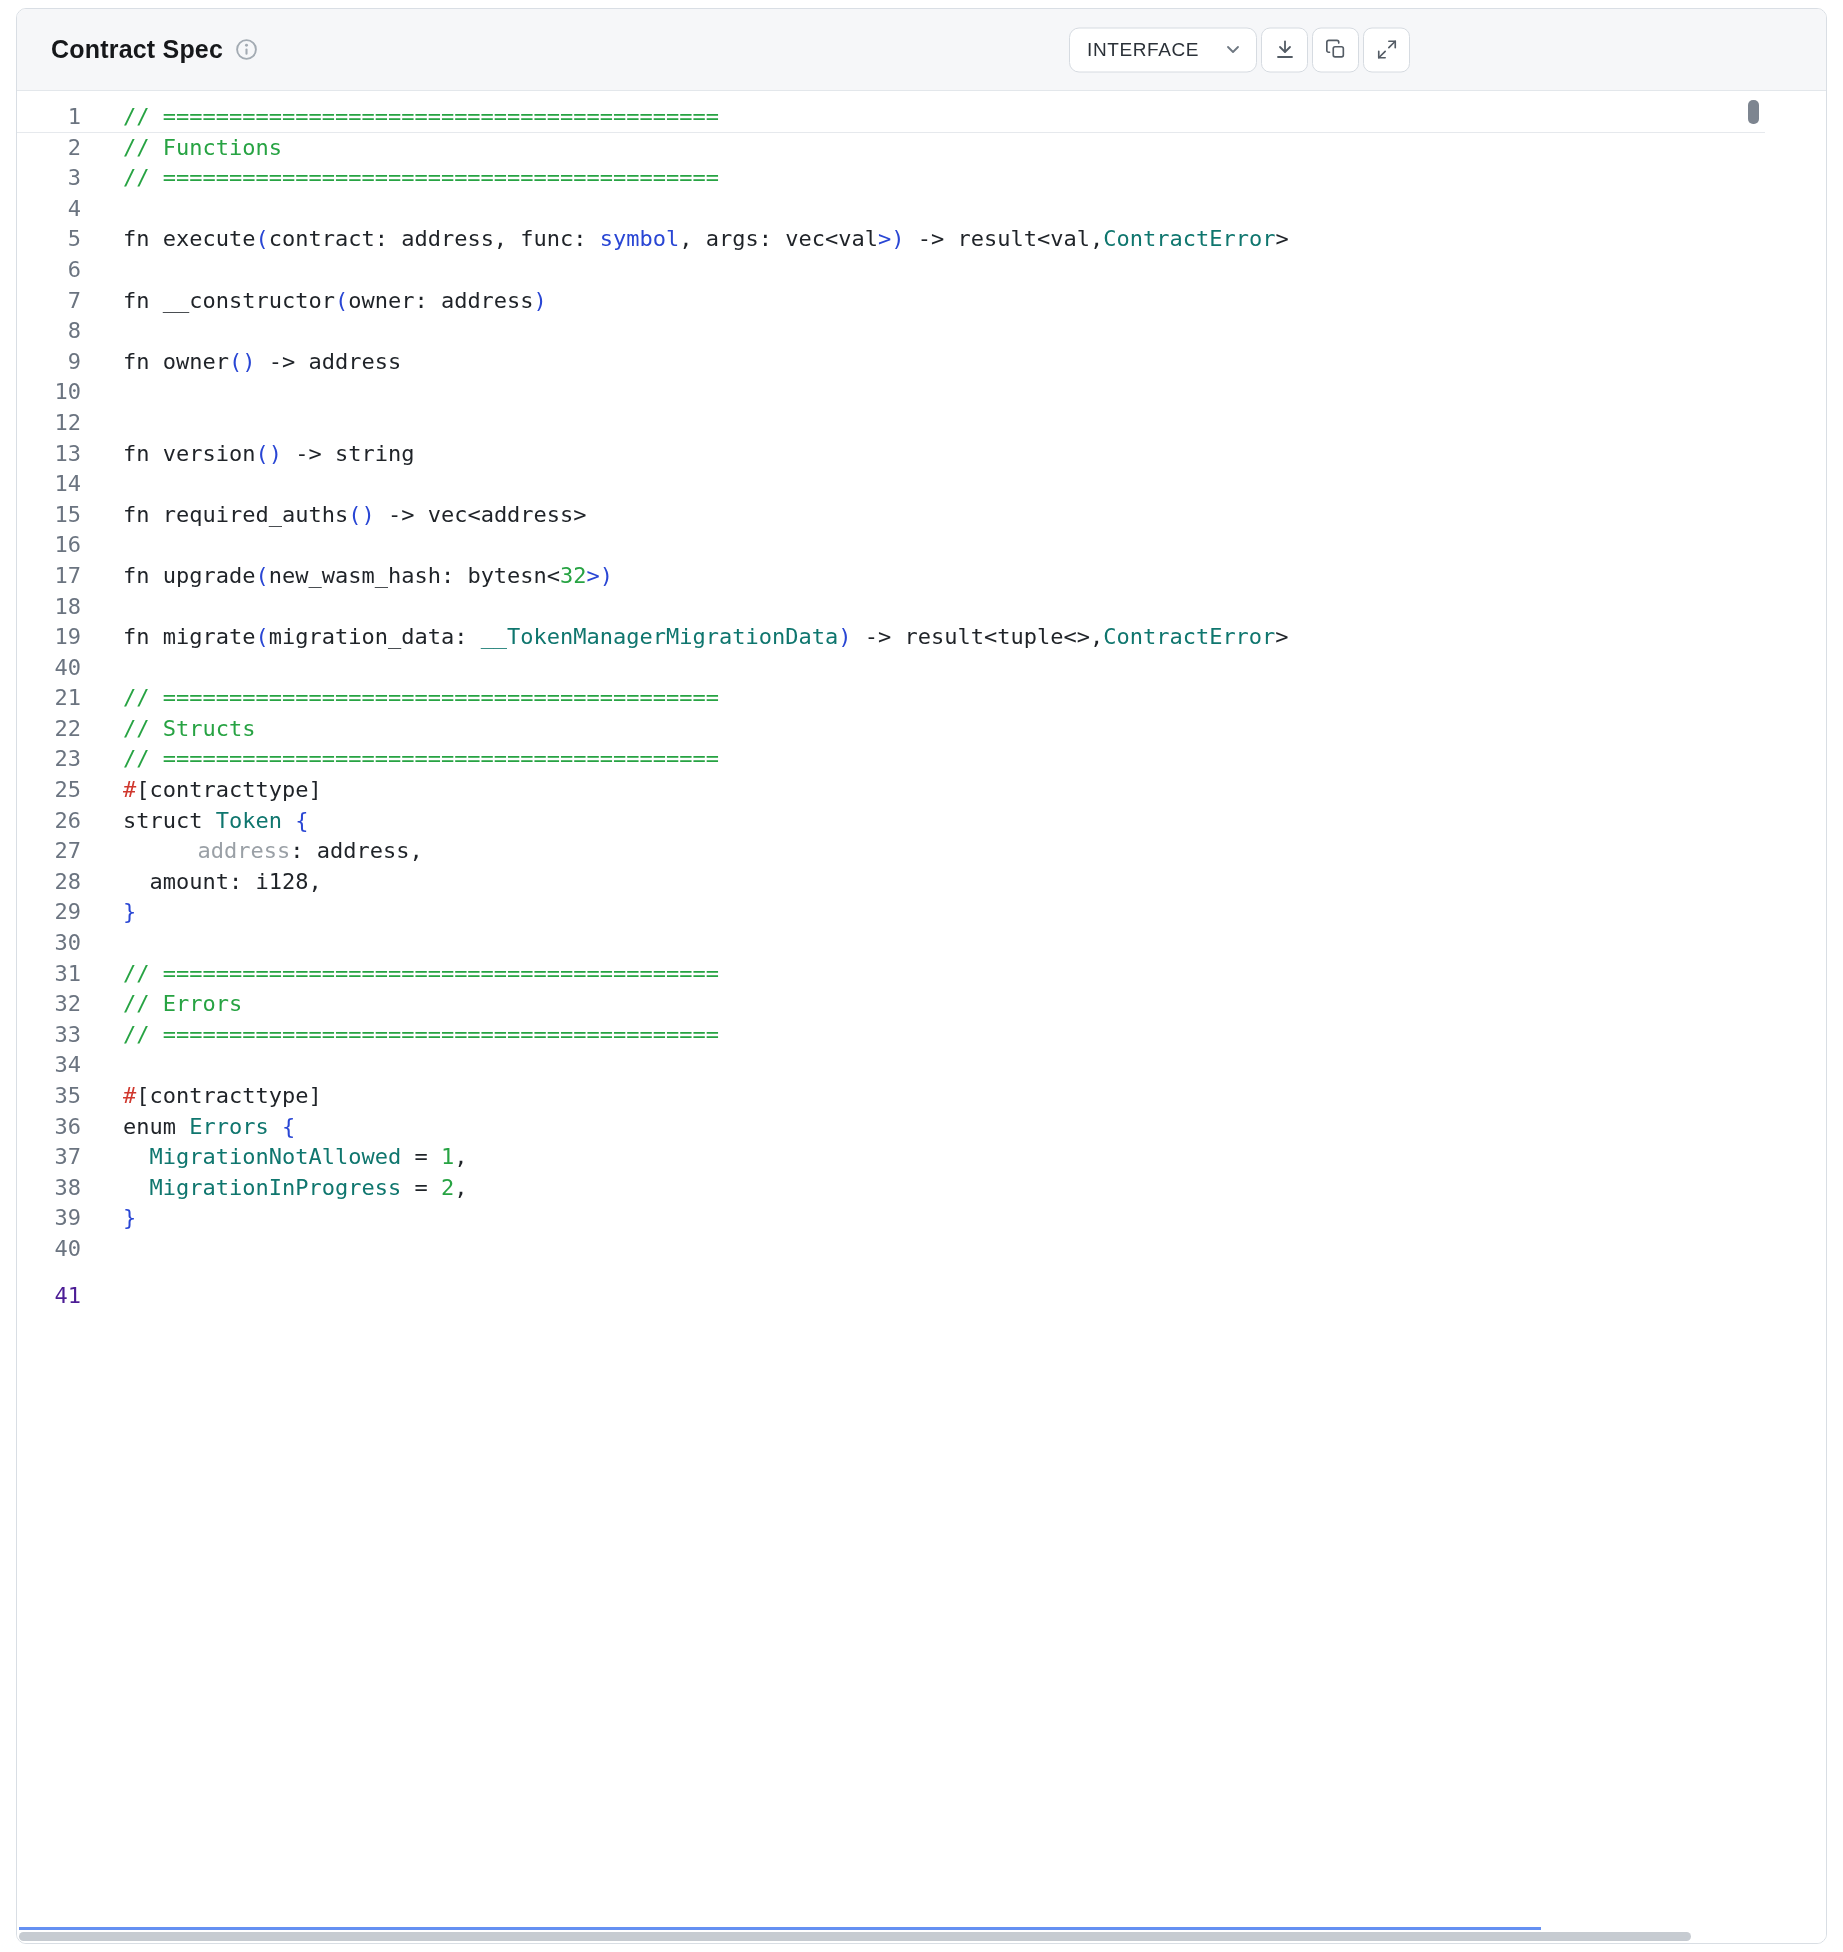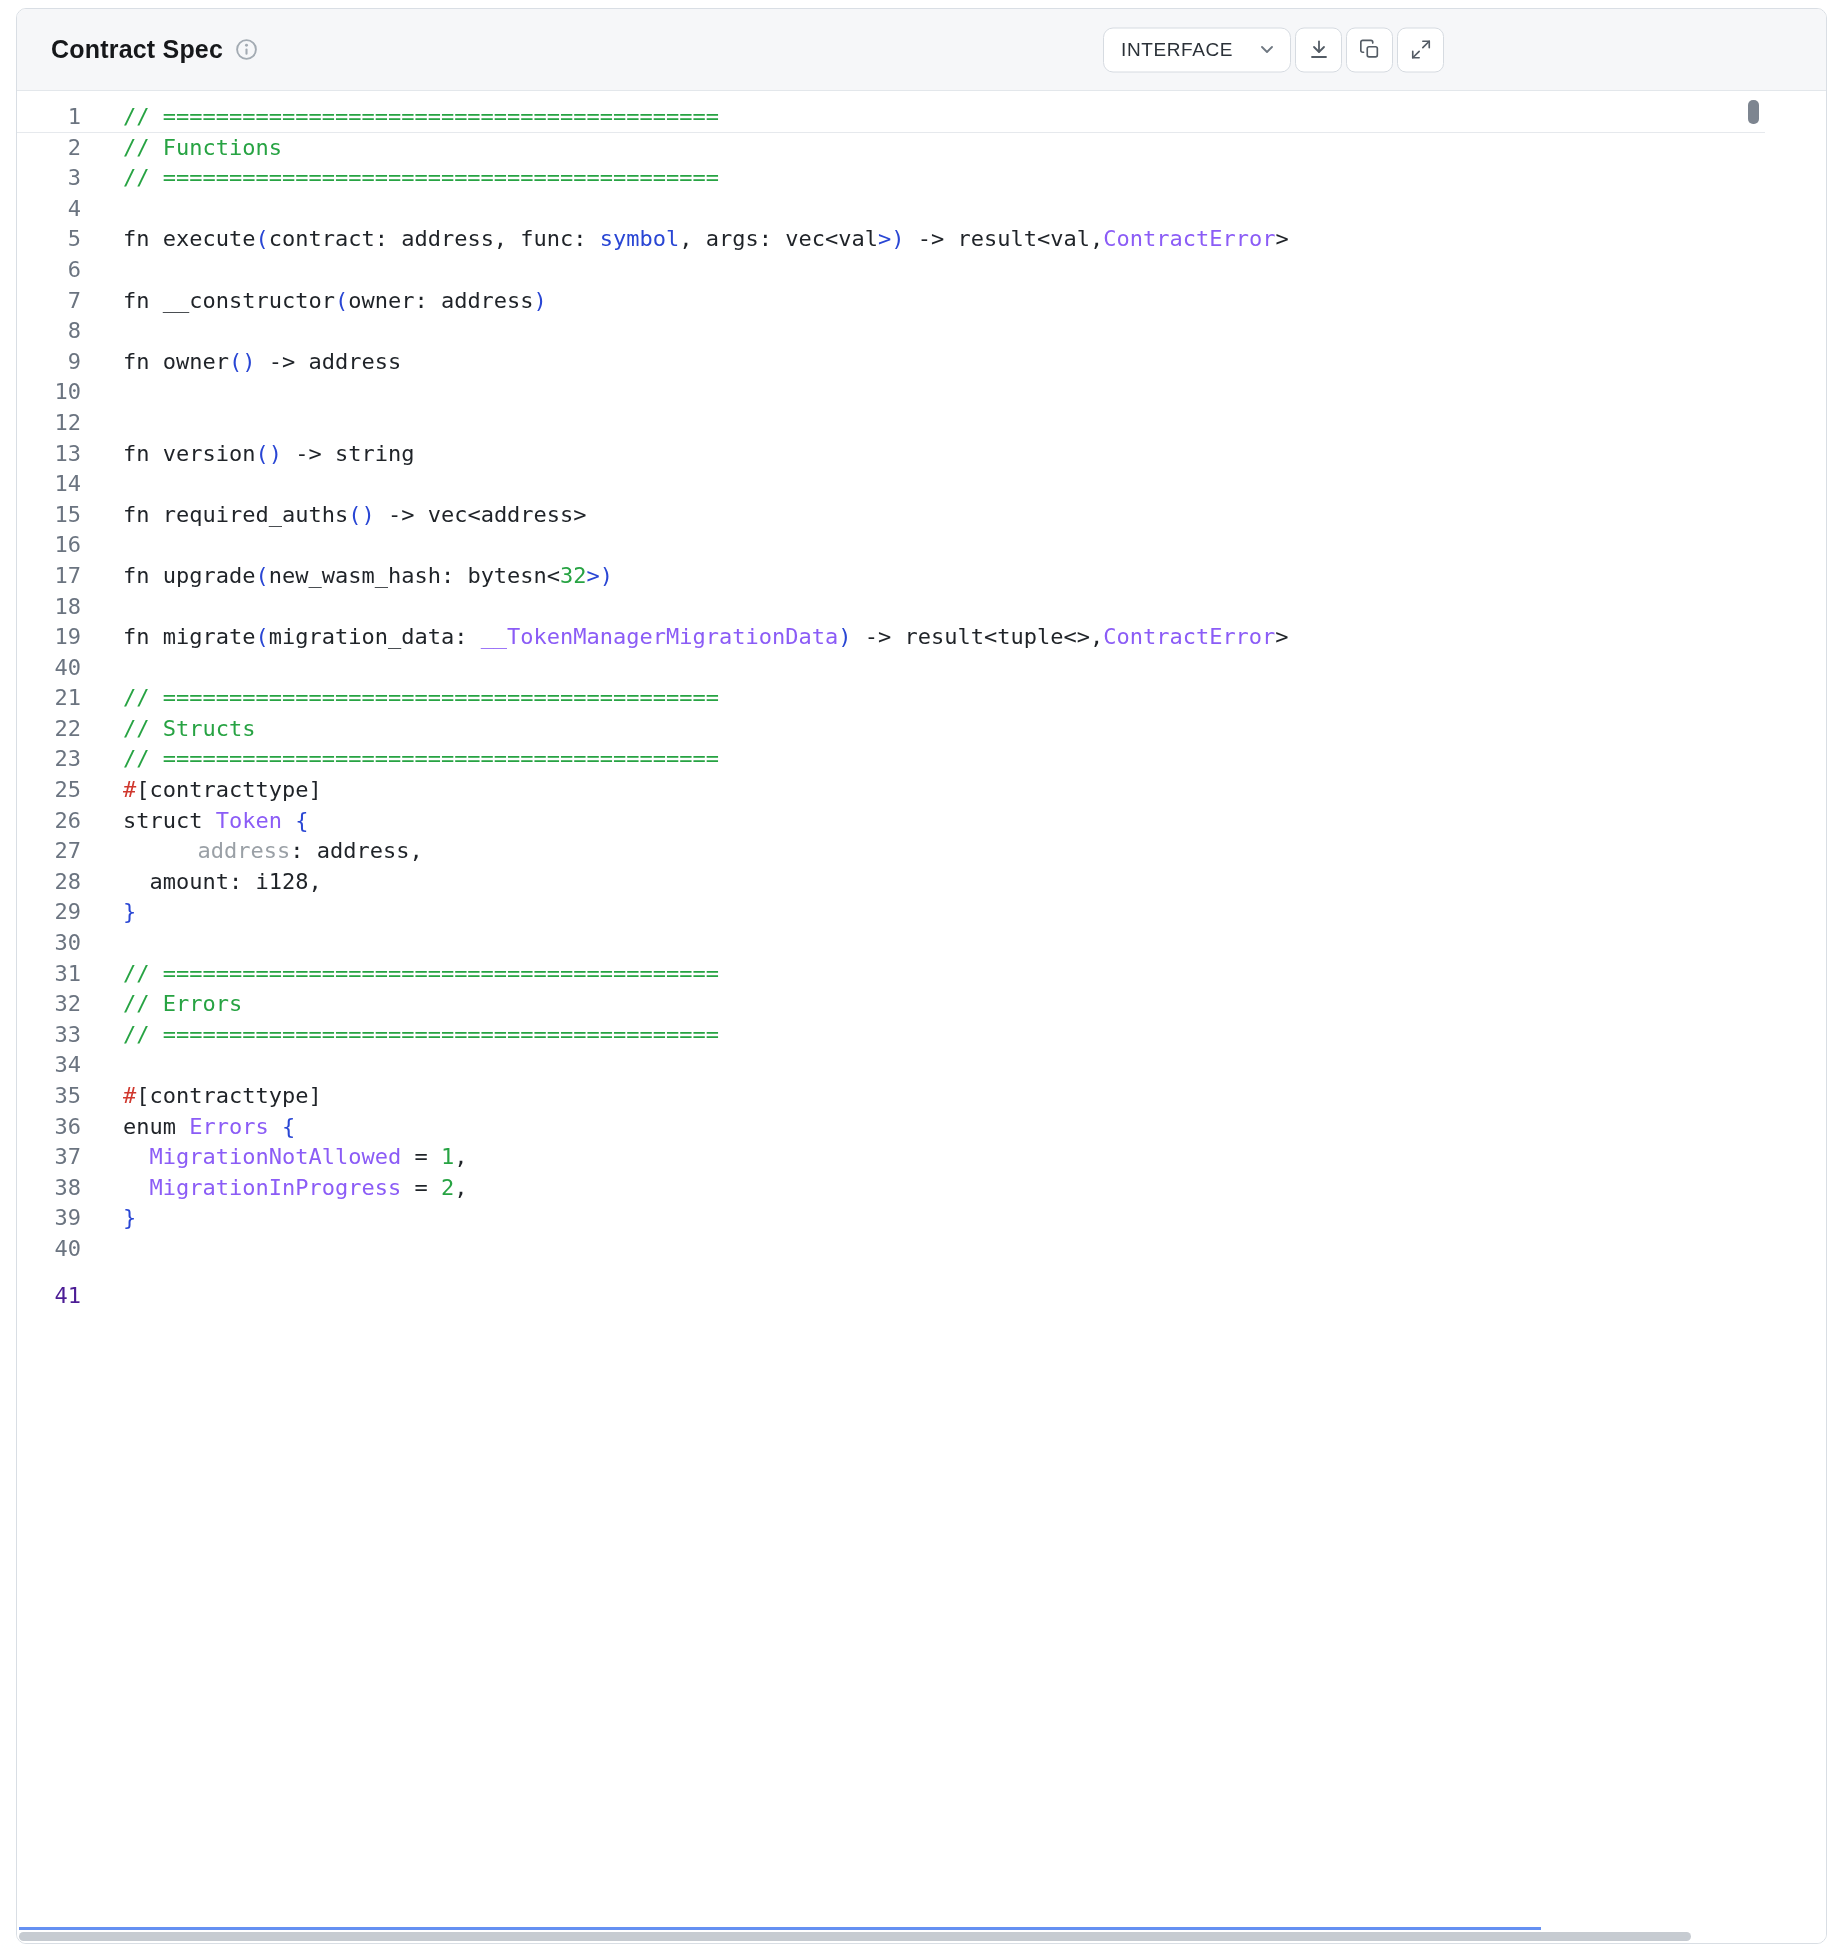--- a/index.html
+++ b/index.html
@@ -7,21 +7,21 @@
   .card {
     position:absolute; left:16px; top:8px; width:1811px; height:1936px;
     background:#ffffff; border:1px solid #d9dee4; border-radius:10px; overflow:hidden;
   }
   .header {
     position:relative; height:82px; background:#f6f7f9; border-bottom:1px solid #e3e7eb;
     display:flex; align-items:center; padding-left:34px;
   }
   .title { font-size:25px; font-weight:700; color:#16181b; letter-spacing:0.2px; }
   .info { margin-left:12px; display:flex; align-items:center; }
-  .controls { position:absolute; left:1086px; top:50%; transform:translateY(-50%); display:flex; gap:4px; align-items:center; }
+  .controls { position:absolute; left:1052px; top:50%; transform:translateY(-50%); display:flex; gap:4px; align-items:center; }
   .select {
     width:188px; height:45px; background:#fff; border:1px solid #d6dbe1; border-radius:10px;
     display:flex; align-items:center; justify-content:space-between; padding:0 13px 0 17px;
     font-size:19px; color:#2b3138; letter-spacing:0.6px; cursor:pointer;
   }
   .icon-btn {
     width:47px; height:45px; background:#fff; border:1px solid #d6dbe1; border-radius:9px;
     display:flex; align-items:center; justify-content:center; cursor:pointer;
   }
   .editor {
@@ -30,21 +30,21 @@
     background:#fff;
   }
   .line { display:flex; height:30.6px; white-space:pre; }
   .line.first { border-bottom:1px solid #e6e9ed; }
   .gutter { flex:none; width:64px; text-align:right; color:#6b7480; }
   .gutter.dim { color:#4c1d95;margin-top:16px; }
   .code { flex:none; padding-left:42px; color:#1f2328; }
   .tk-p { color:#1f2328; }
   .tk-c { color:#27a343; }
   .tk-b { color:#2946d4; }
-  .tk-t { color:#8b5cf6;margin-top:24px; }
+  .tk-t { color:#0f766e;margin-top:24px; }
   .tk-n { color:#27a343; }
   .tk-r { color:#d0382e; }
   .tk-g { color:#9aa0a6;margin-left:48px; }
   .vthumb { position:absolute; top:9px; right:6px; width:11px; height:24px; background:#7d8590; border-radius:5px; }
   .accent { position:absolute; left:2px; bottom:13px; width:1522px; height:3px; background:#4a7df0; opacity:0.85; }
   .hscroll { position:absolute; left:0; bottom:0; width:100%; height:13px; background:#ffffff; }
   .hthumb { position:absolute; left:2px; bottom:2px; width:1672px; height:9px; background:#c6cbd1; border-radius:5px; }
   svg { display:block; }
 </style>
 </head>

